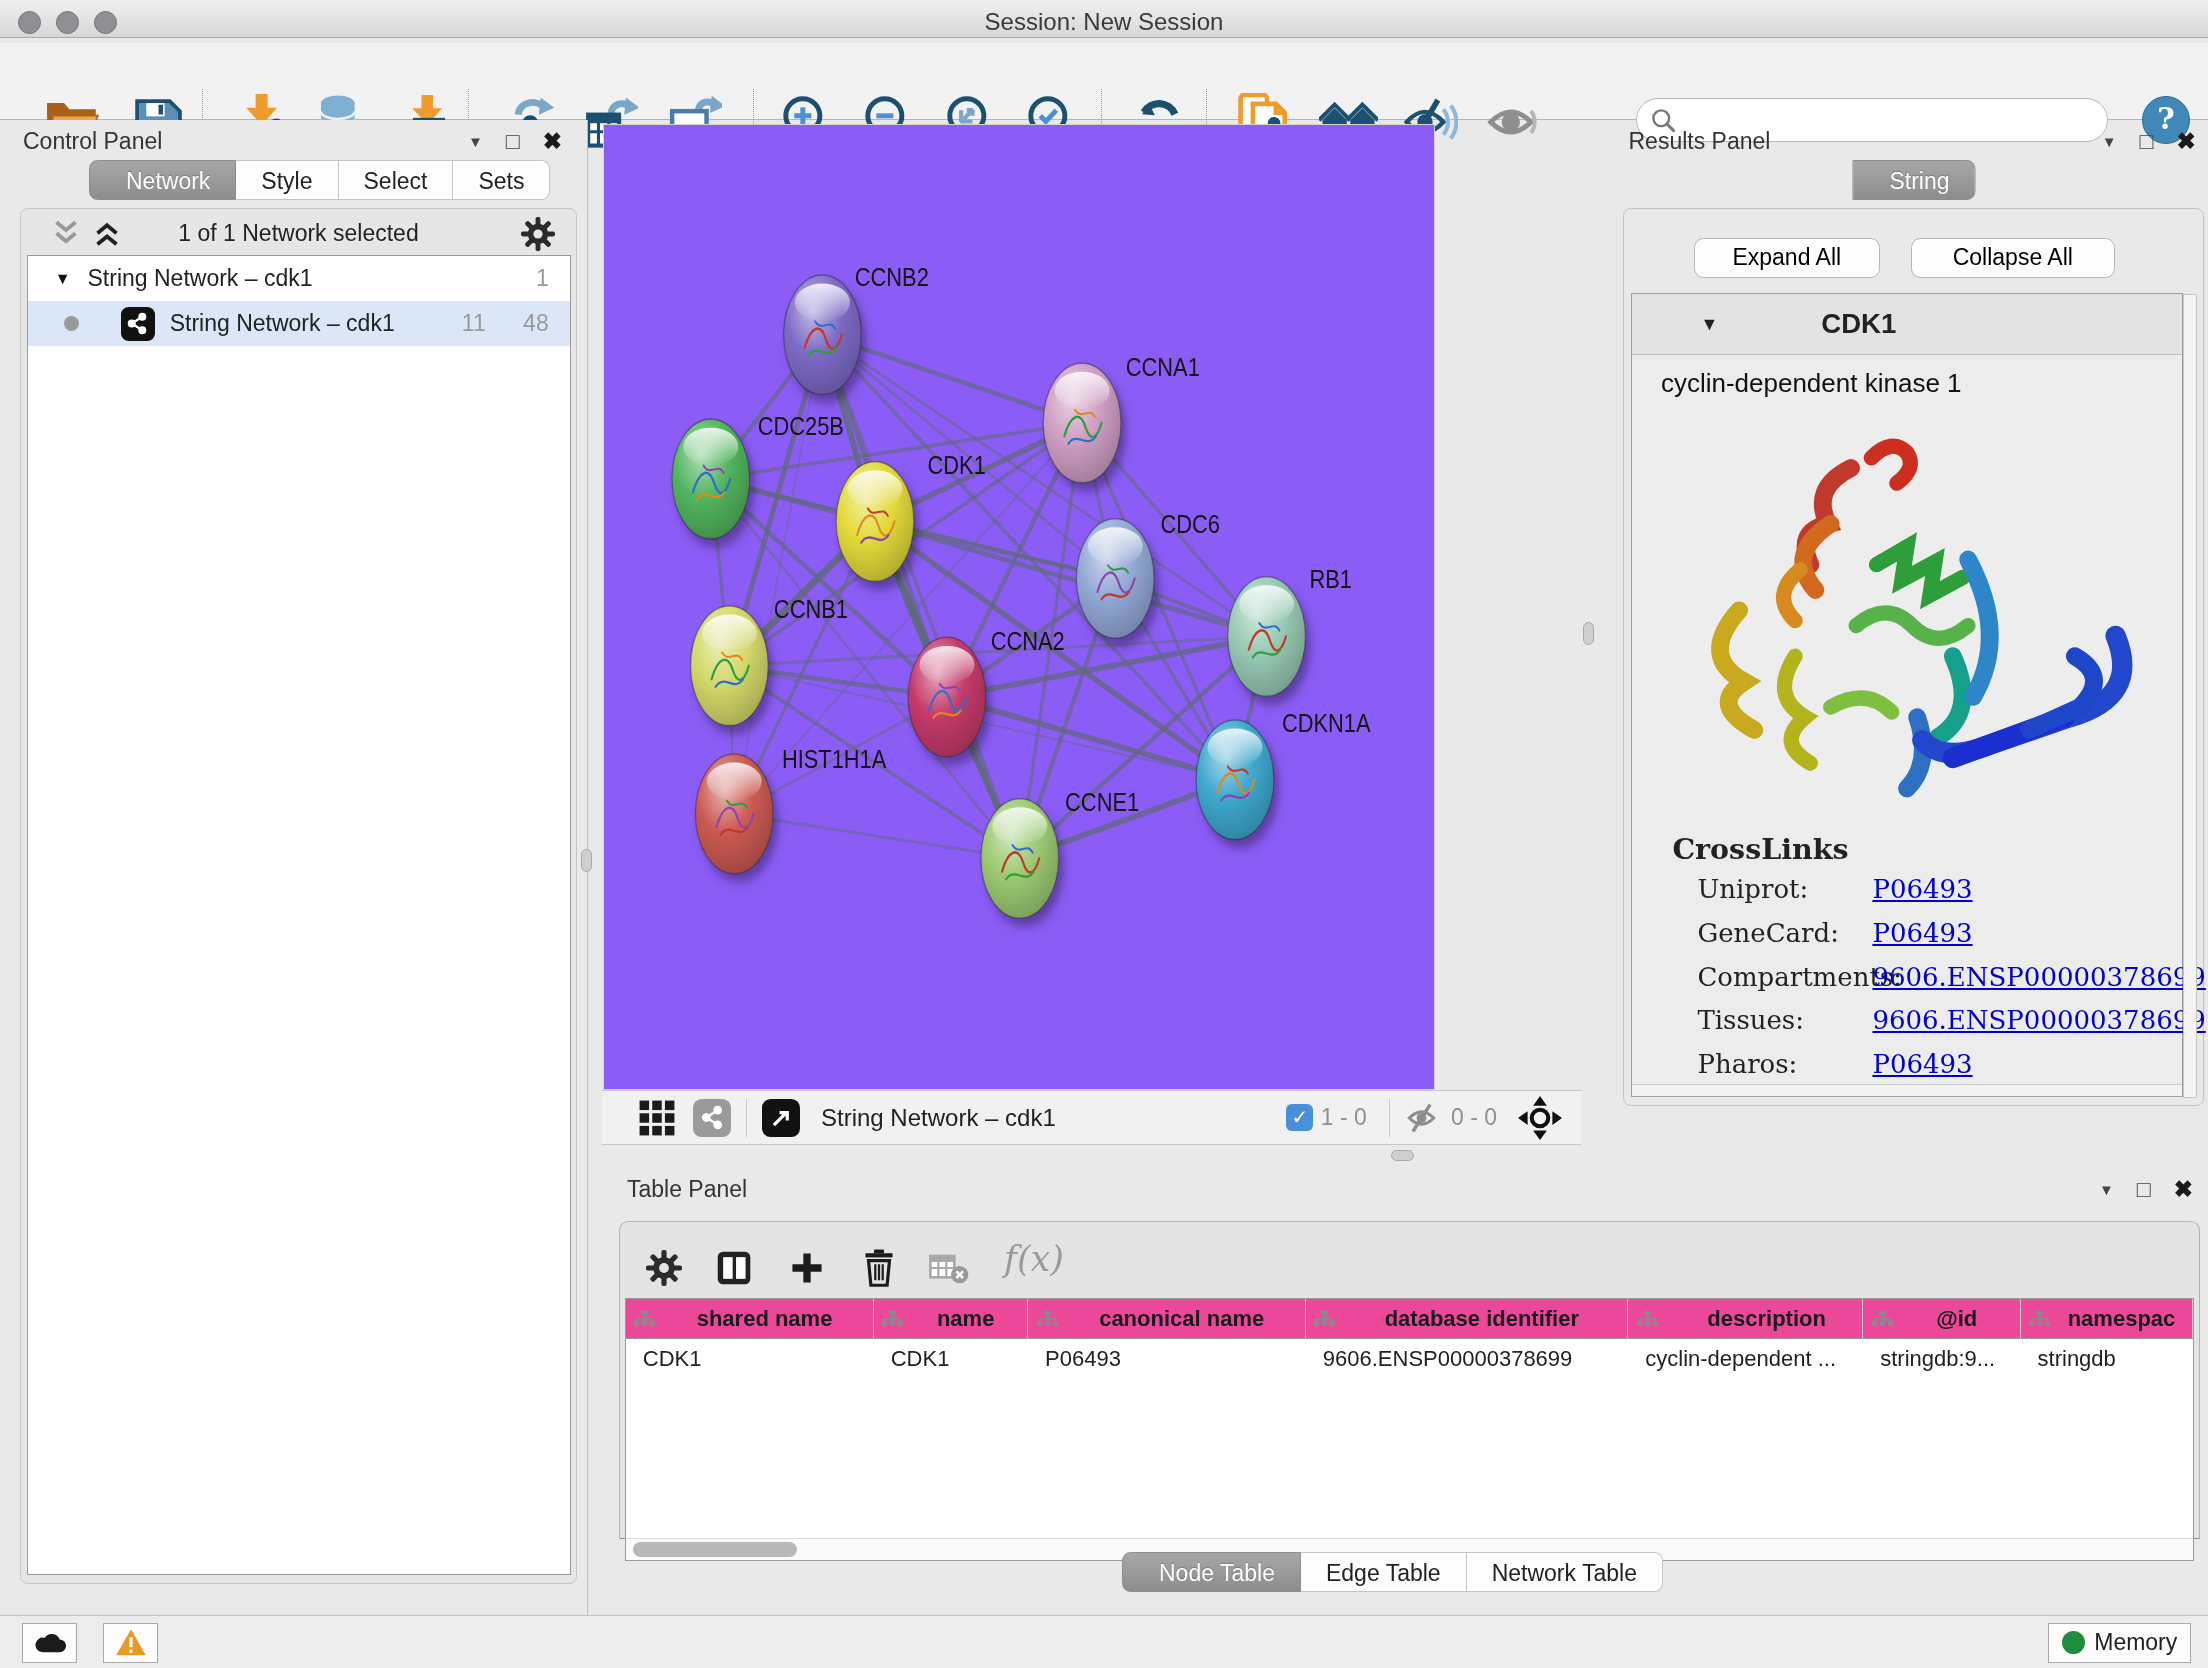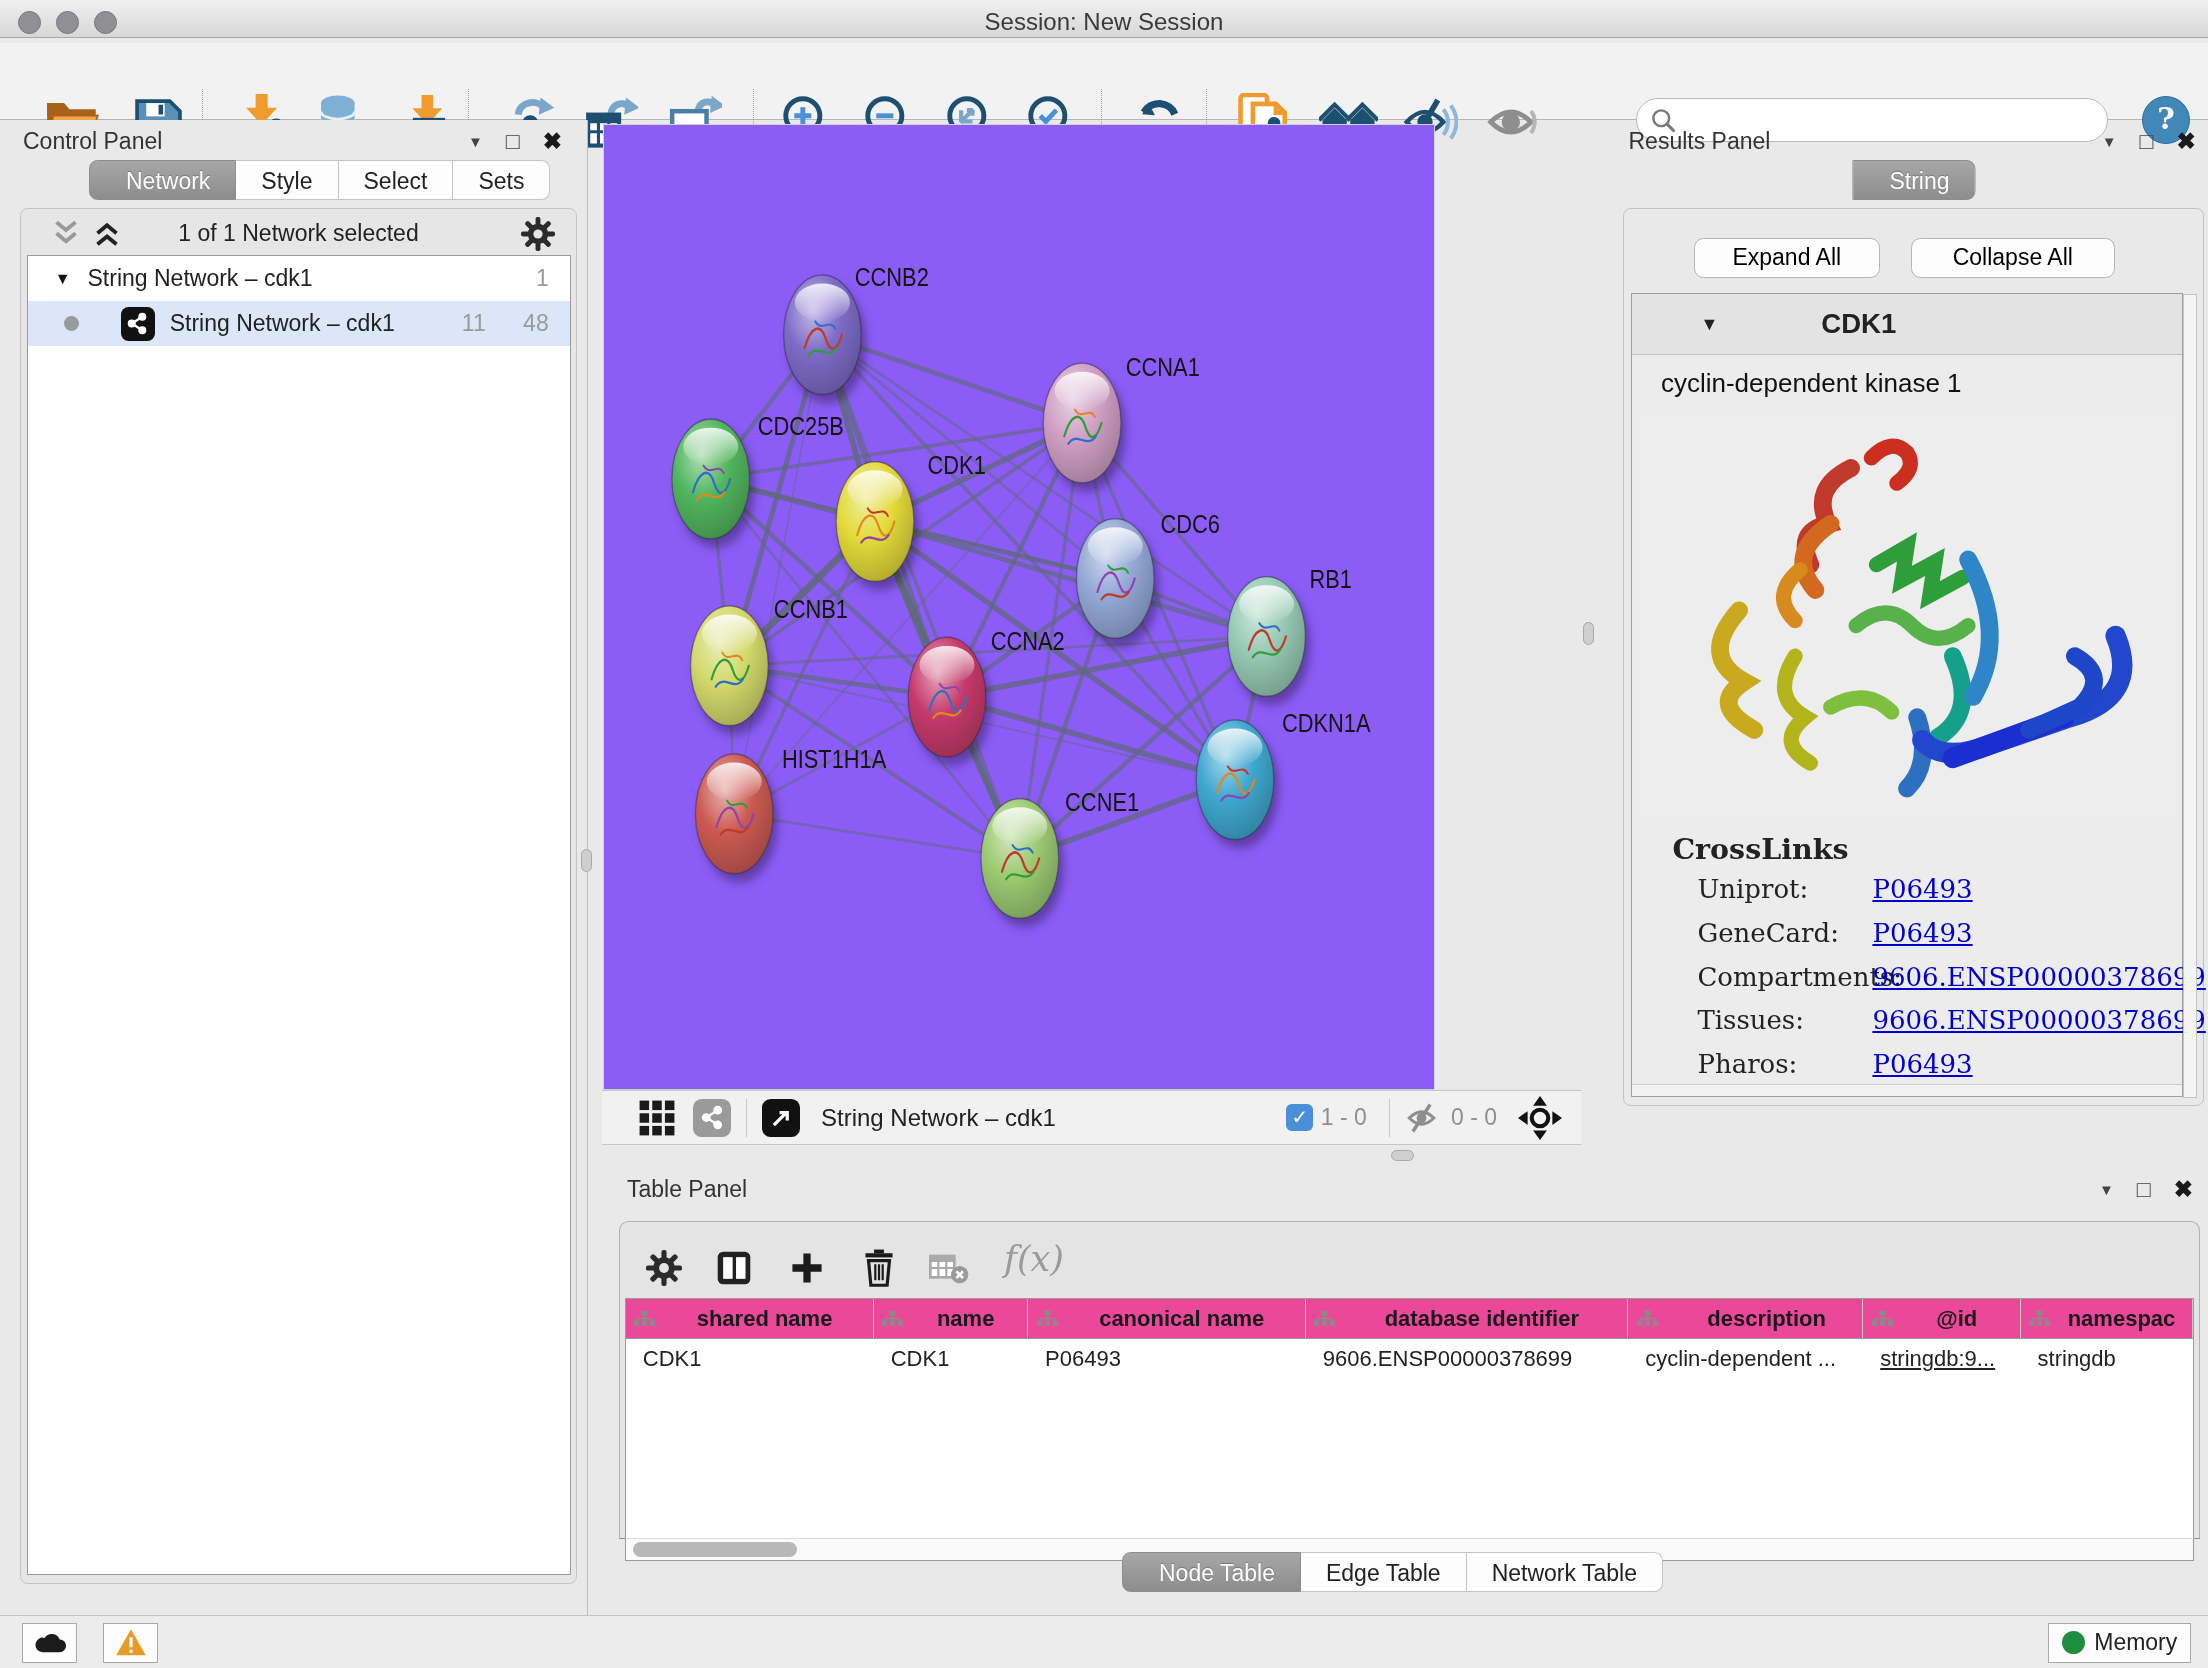--- a/index.html
+++ b/index.html
@@ -878,21 +878,21 @@
             </svg>
             <span class="lbl">namespac</span>
           </div>
         </div>
       <div id="tp-row">
           <div class="td" style="width: 249px;">CDK1</div>
           <div class="td" style="width: 155px;">CDK1</div>
           <div class="td" style="width: 279px;">P06493</div>
           <div class="td" style="width: 324px;">9606.ENSP00000378699</div>
           <div class="td" style="width: 236px;">cyclin-dependent ...</div>
-          <div class="td" style="width: 158px; text-decoration: underline;">stringdb:9...</div>
+          <div class="td" style="width: 158px;">stringdb:9...</div>
           <div class="td" style="width: 173px;">stringdb</div>
         </div>
     </div>
     <div id="tp-hscroll">
       <div id="tp-thumb"></div>
     </div>
   </div>
 
   <div class="seg" id="tp-tabs">
       <span class="tab sel">Node Table</span>

